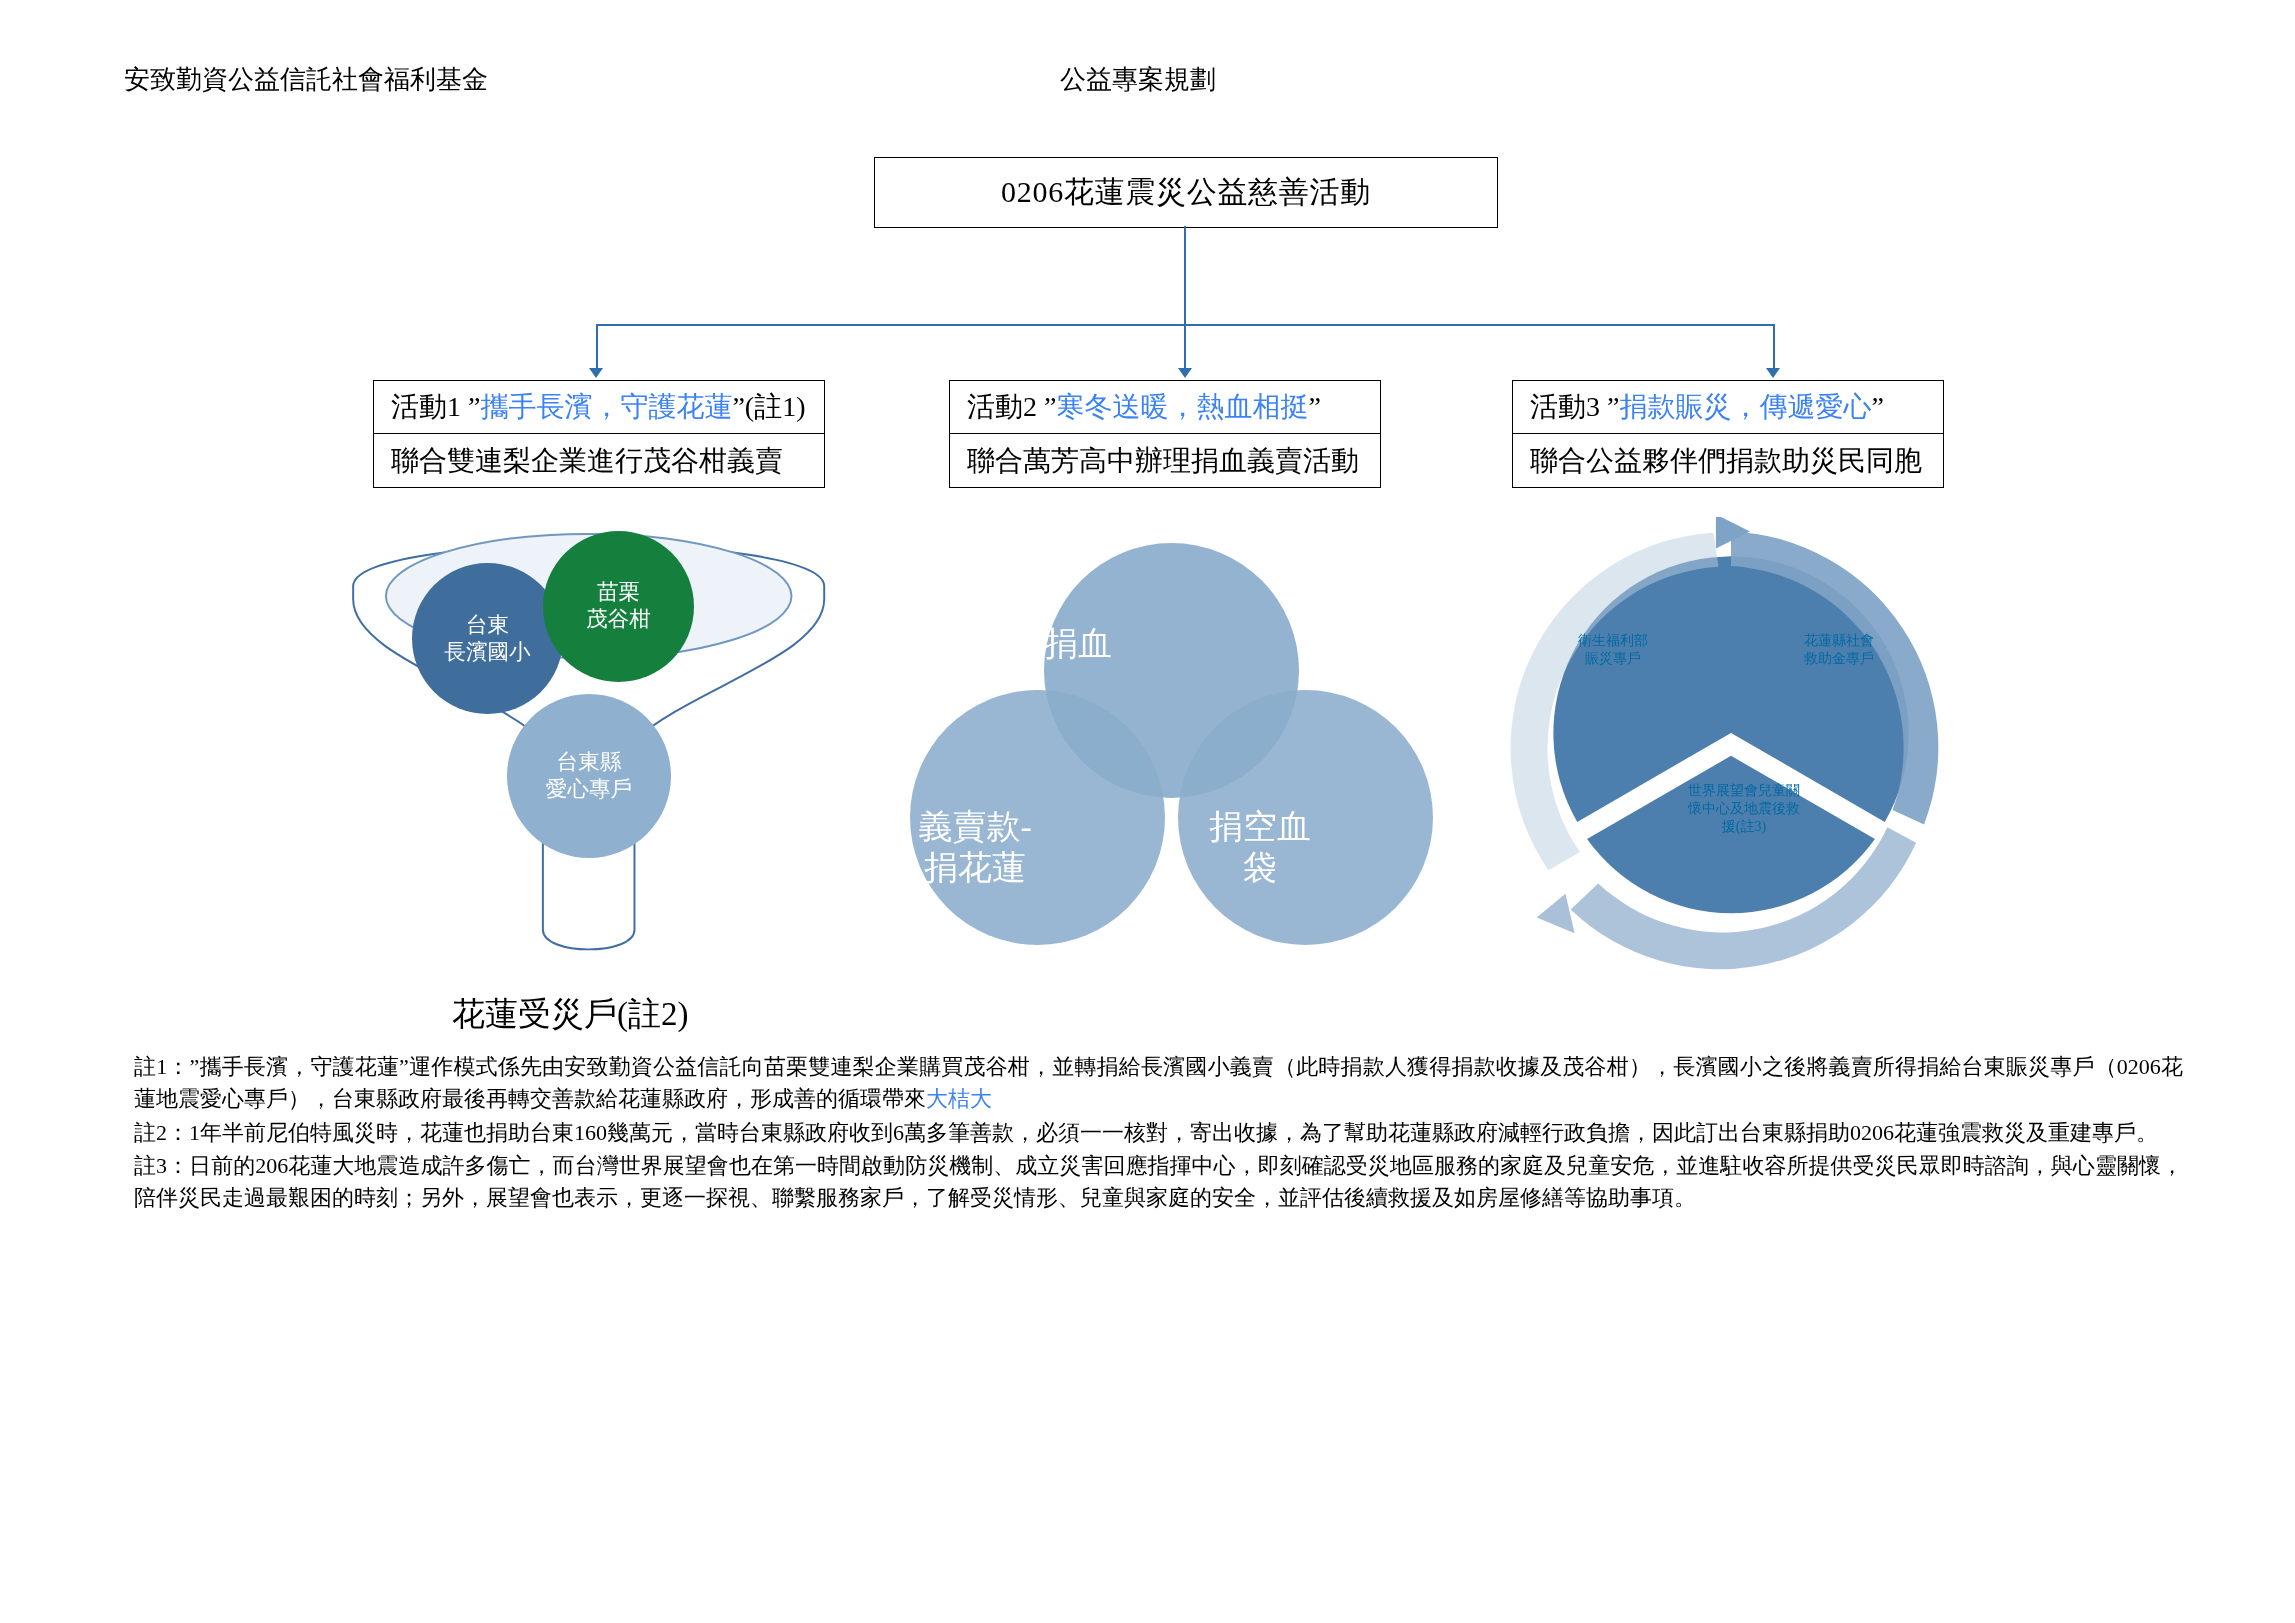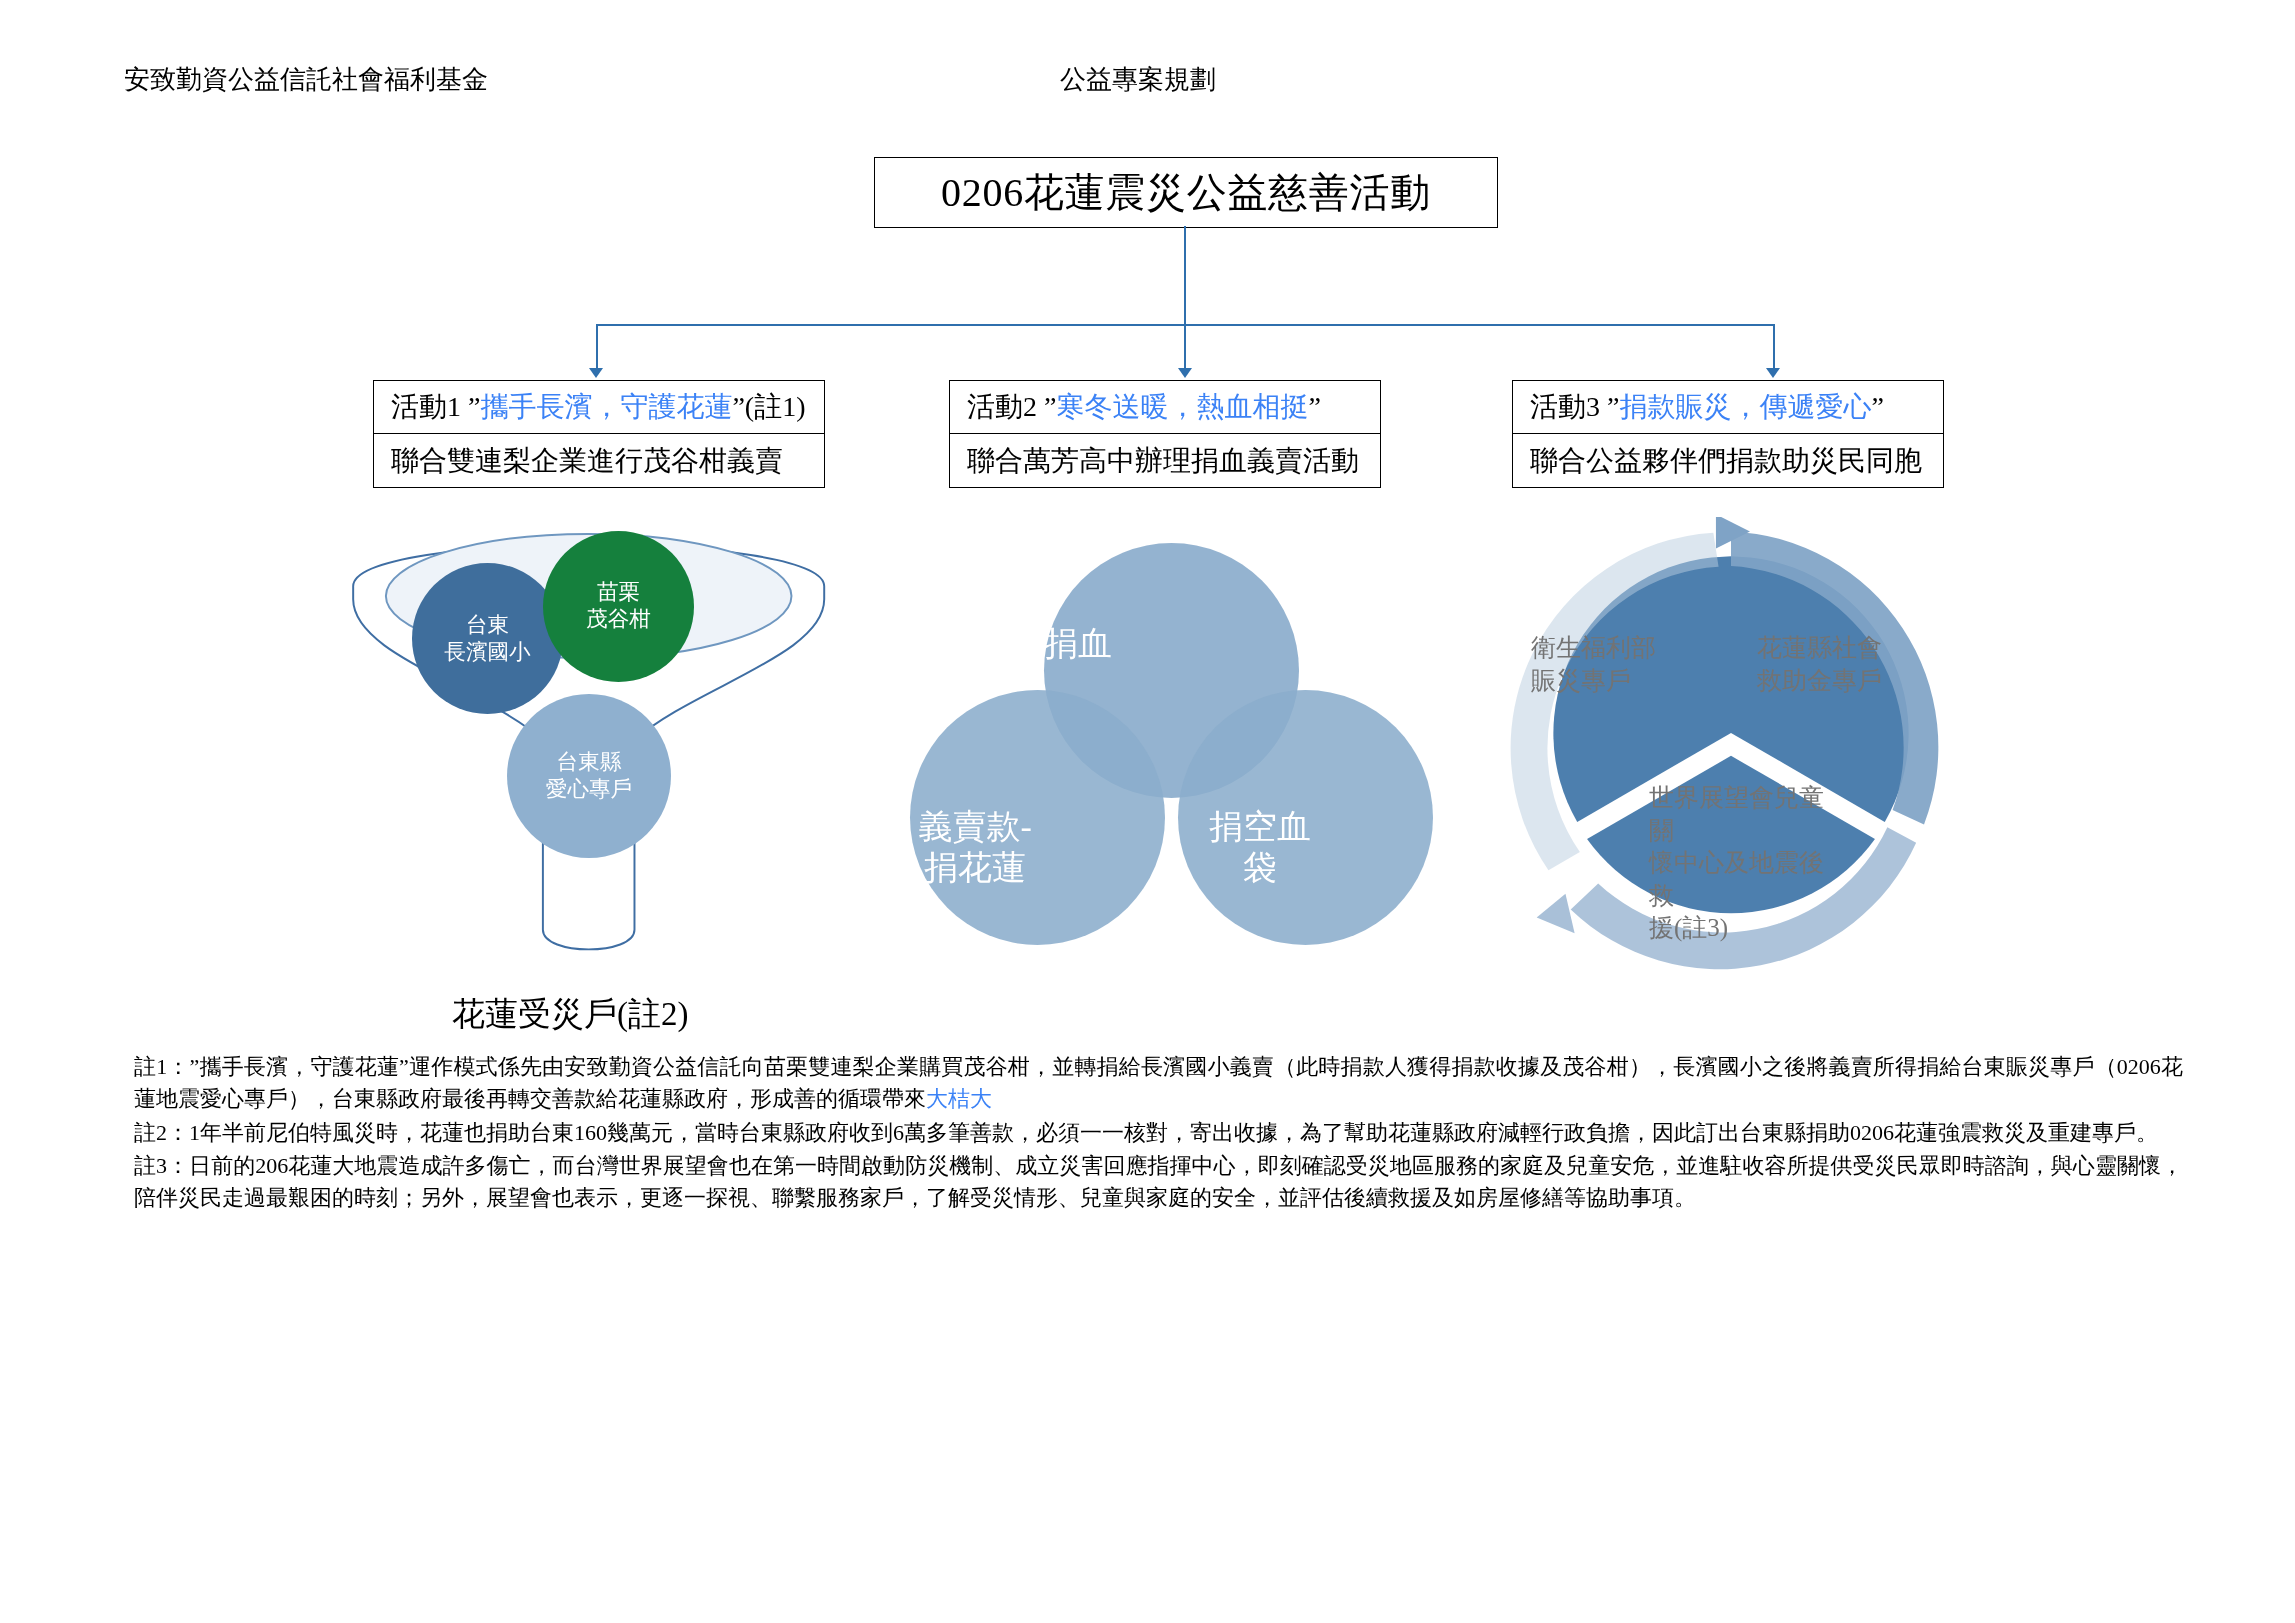--- a/index.html
+++ b/index.html
@@ -32,21 +32,21 @@
   .title-box {
     position: absolute;
     left: 874px;
     top: 157px;
     width: 622px;
     height: 69px;
     border: 1.3px solid #000;
     display: flex;
     align-items: center;
     justify-content: center;
-    font-size: 40px;
+    font-size: 30px;
     letter-spacing: 0.7px;
     background: #fff;
   }
 
   
   .conn {
     position: absolute;
     background: #2f6fad;
   }
   .vline { width: 2px; }
@@ -138,24 +138,24 @@
   
   #act3-fig {
     position: absolute;
     left: 1492px;
     top: 517px;
     width: 478px;
     height: 458px;
   }
   .cyc-label {
     position: absolute;
-    color: #737373;
-    font-size: 25px;
+    color: #0369a1;
+    font-size: 14px;
     line-height: 1.3;
-    text-align: left;
+    text-align: center;
     width: 164px;
   }
 
   
   #notes {
     position: absolute;
     left: 134px;
     top: 1051px;
     width: 2049px;
     font-size: 22px;

